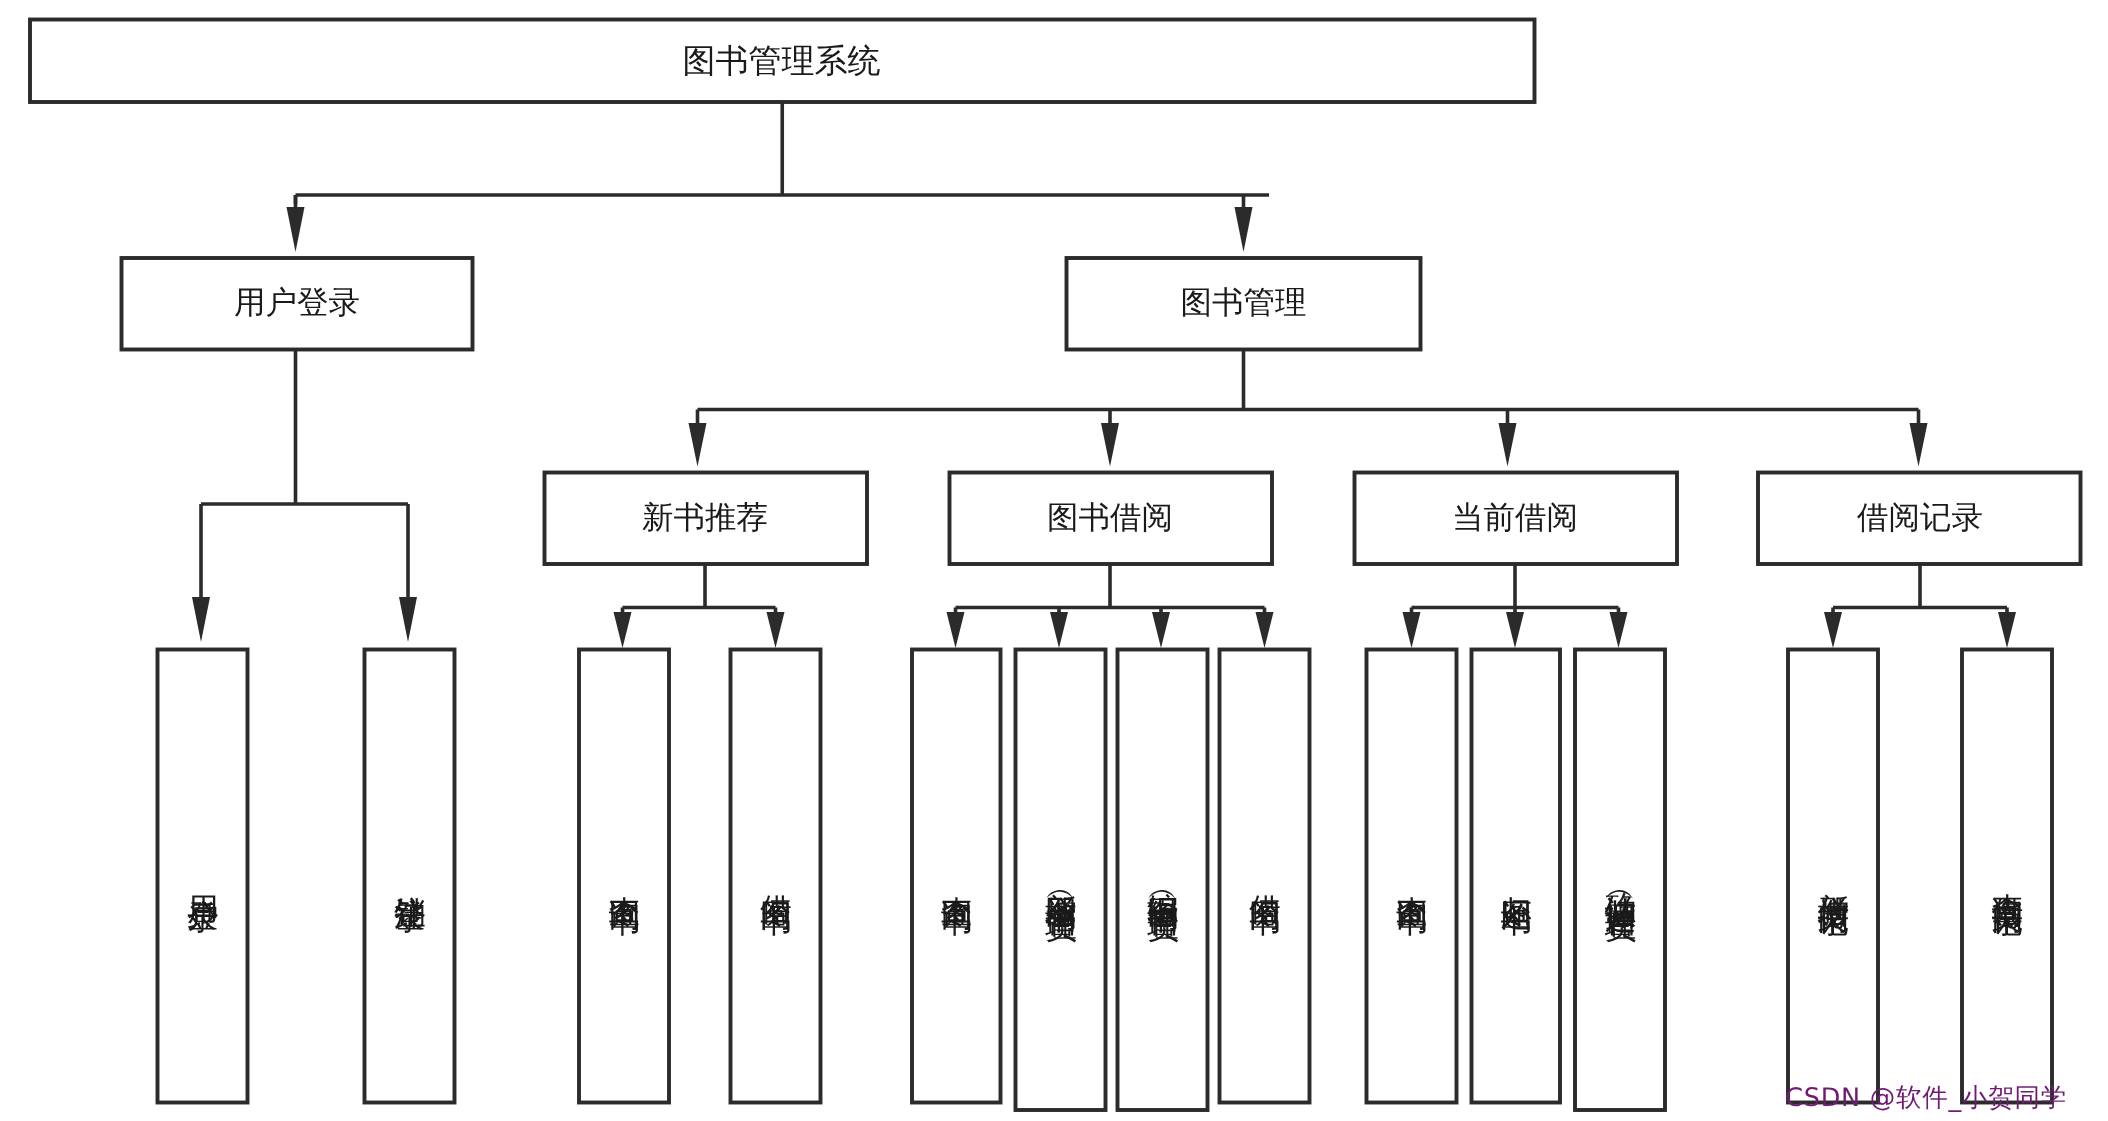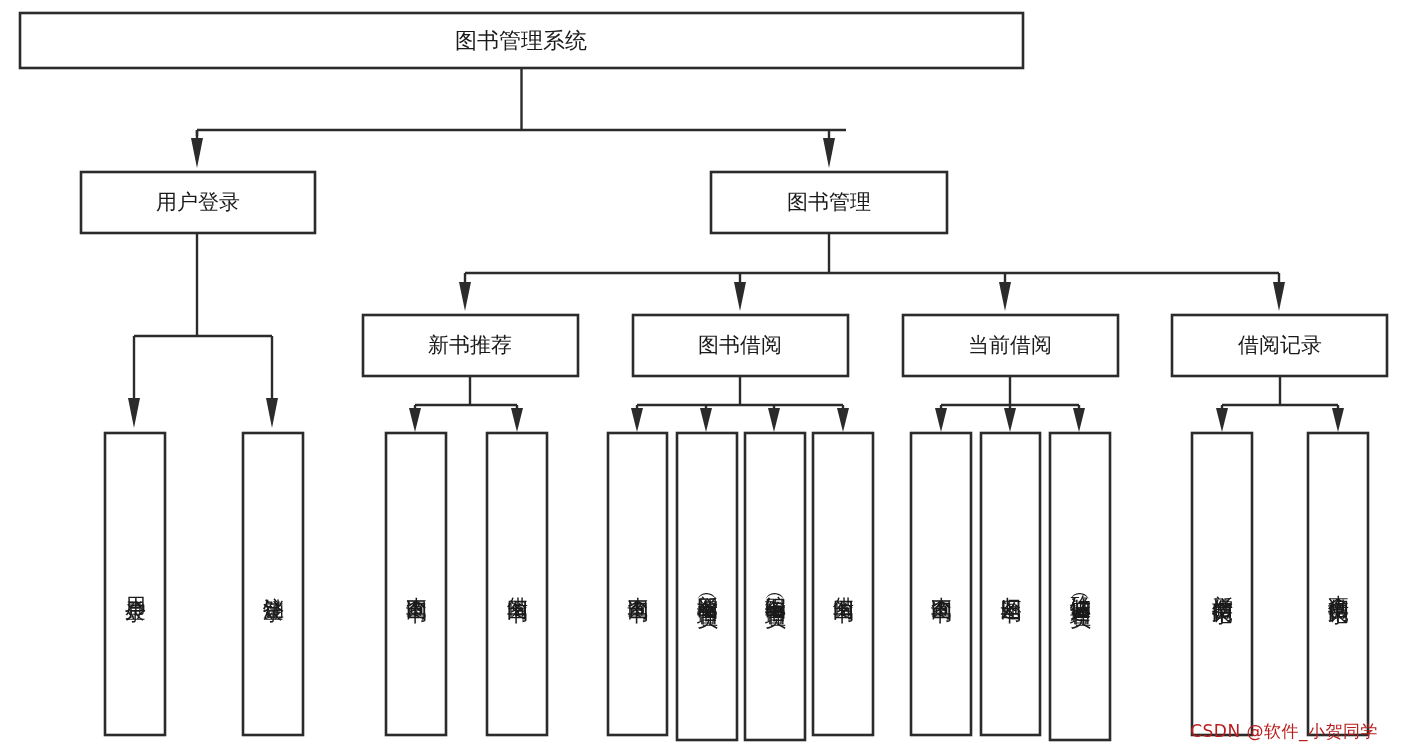--- a/index.html
+++ b/index.html
@@ -71,21 +71,21 @@
     white-space: nowrap;
     pointer-events: none;
     user-select: none;
   }
   .watermark {
     position: absolute;
     right: 10px;
     bottom: 4px;
     font-family: "DejaVu Sans", "Liberation Sans", sans-serif;
     font-size: 17px;
-    color: #b91c1c;
+    color: #701a75;
     letter-spacing: 0.5px;
     white-space: nowrap;
   }
 </style>
 </head>
 <body>
 
 <div id="diagram-root">
 
   <svg id="chart-svg" viewBox="0 0 1405 747" xmlns="http://www.w3.org/2000/svg">

